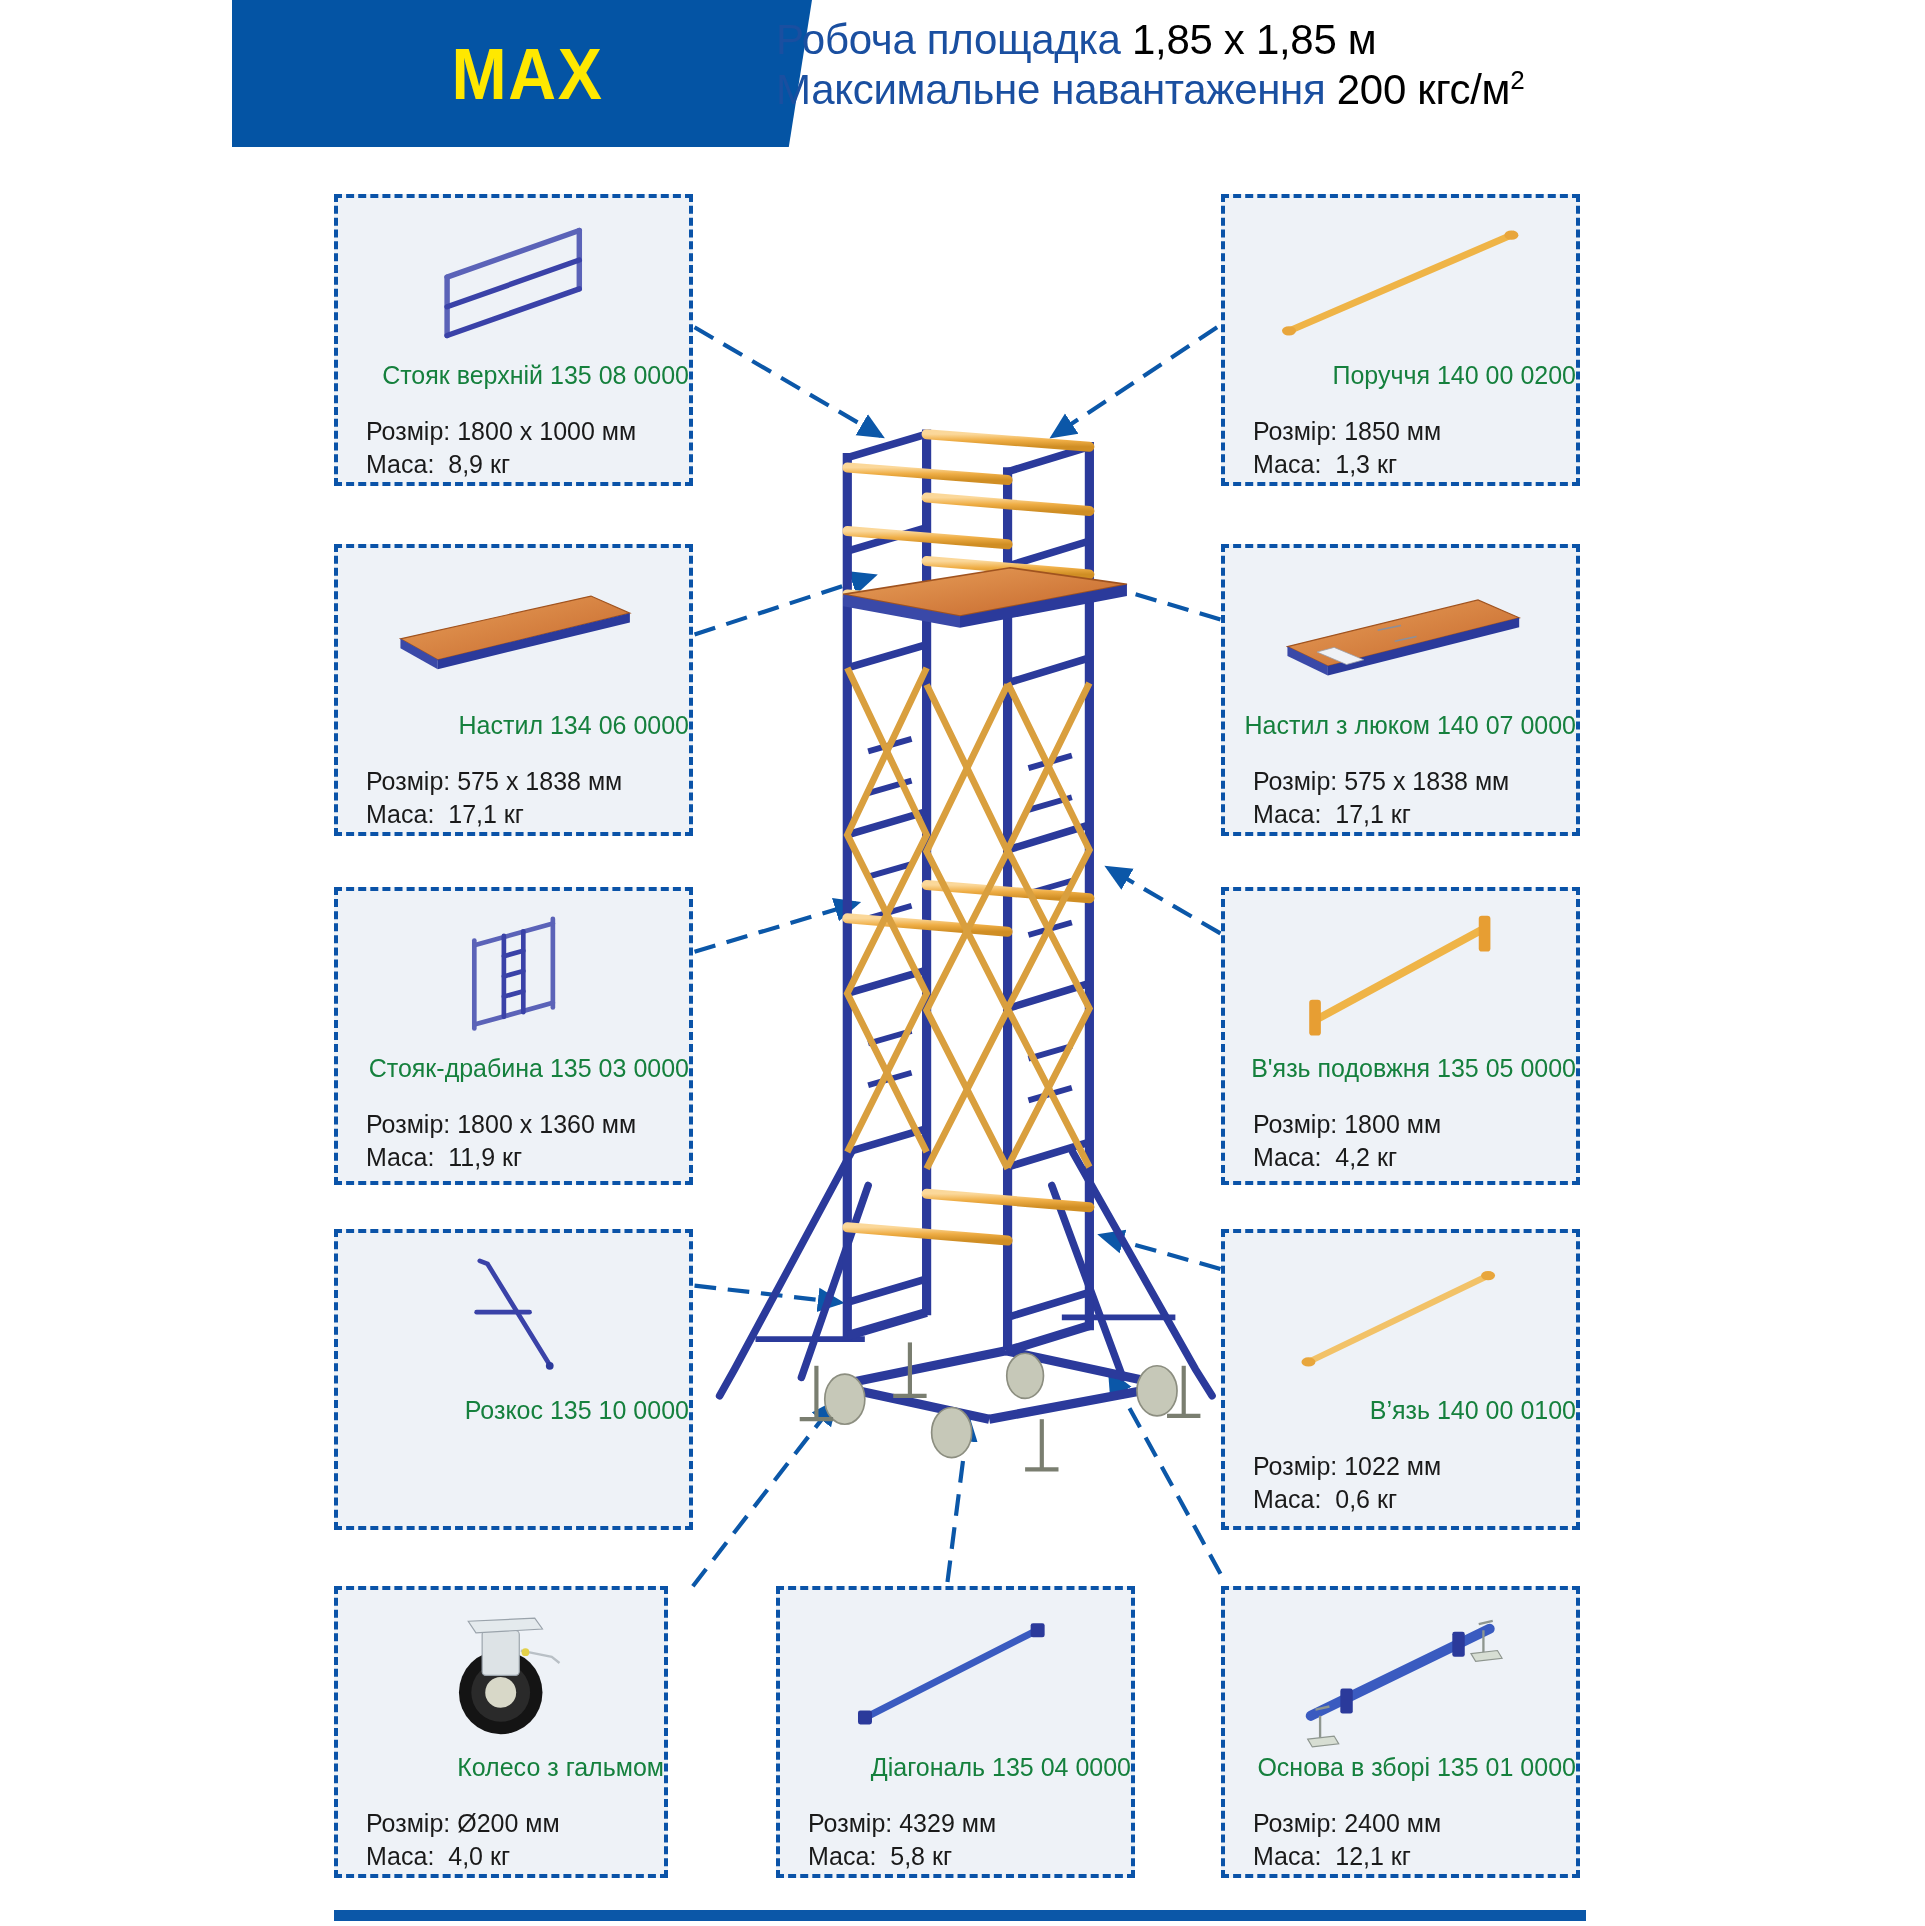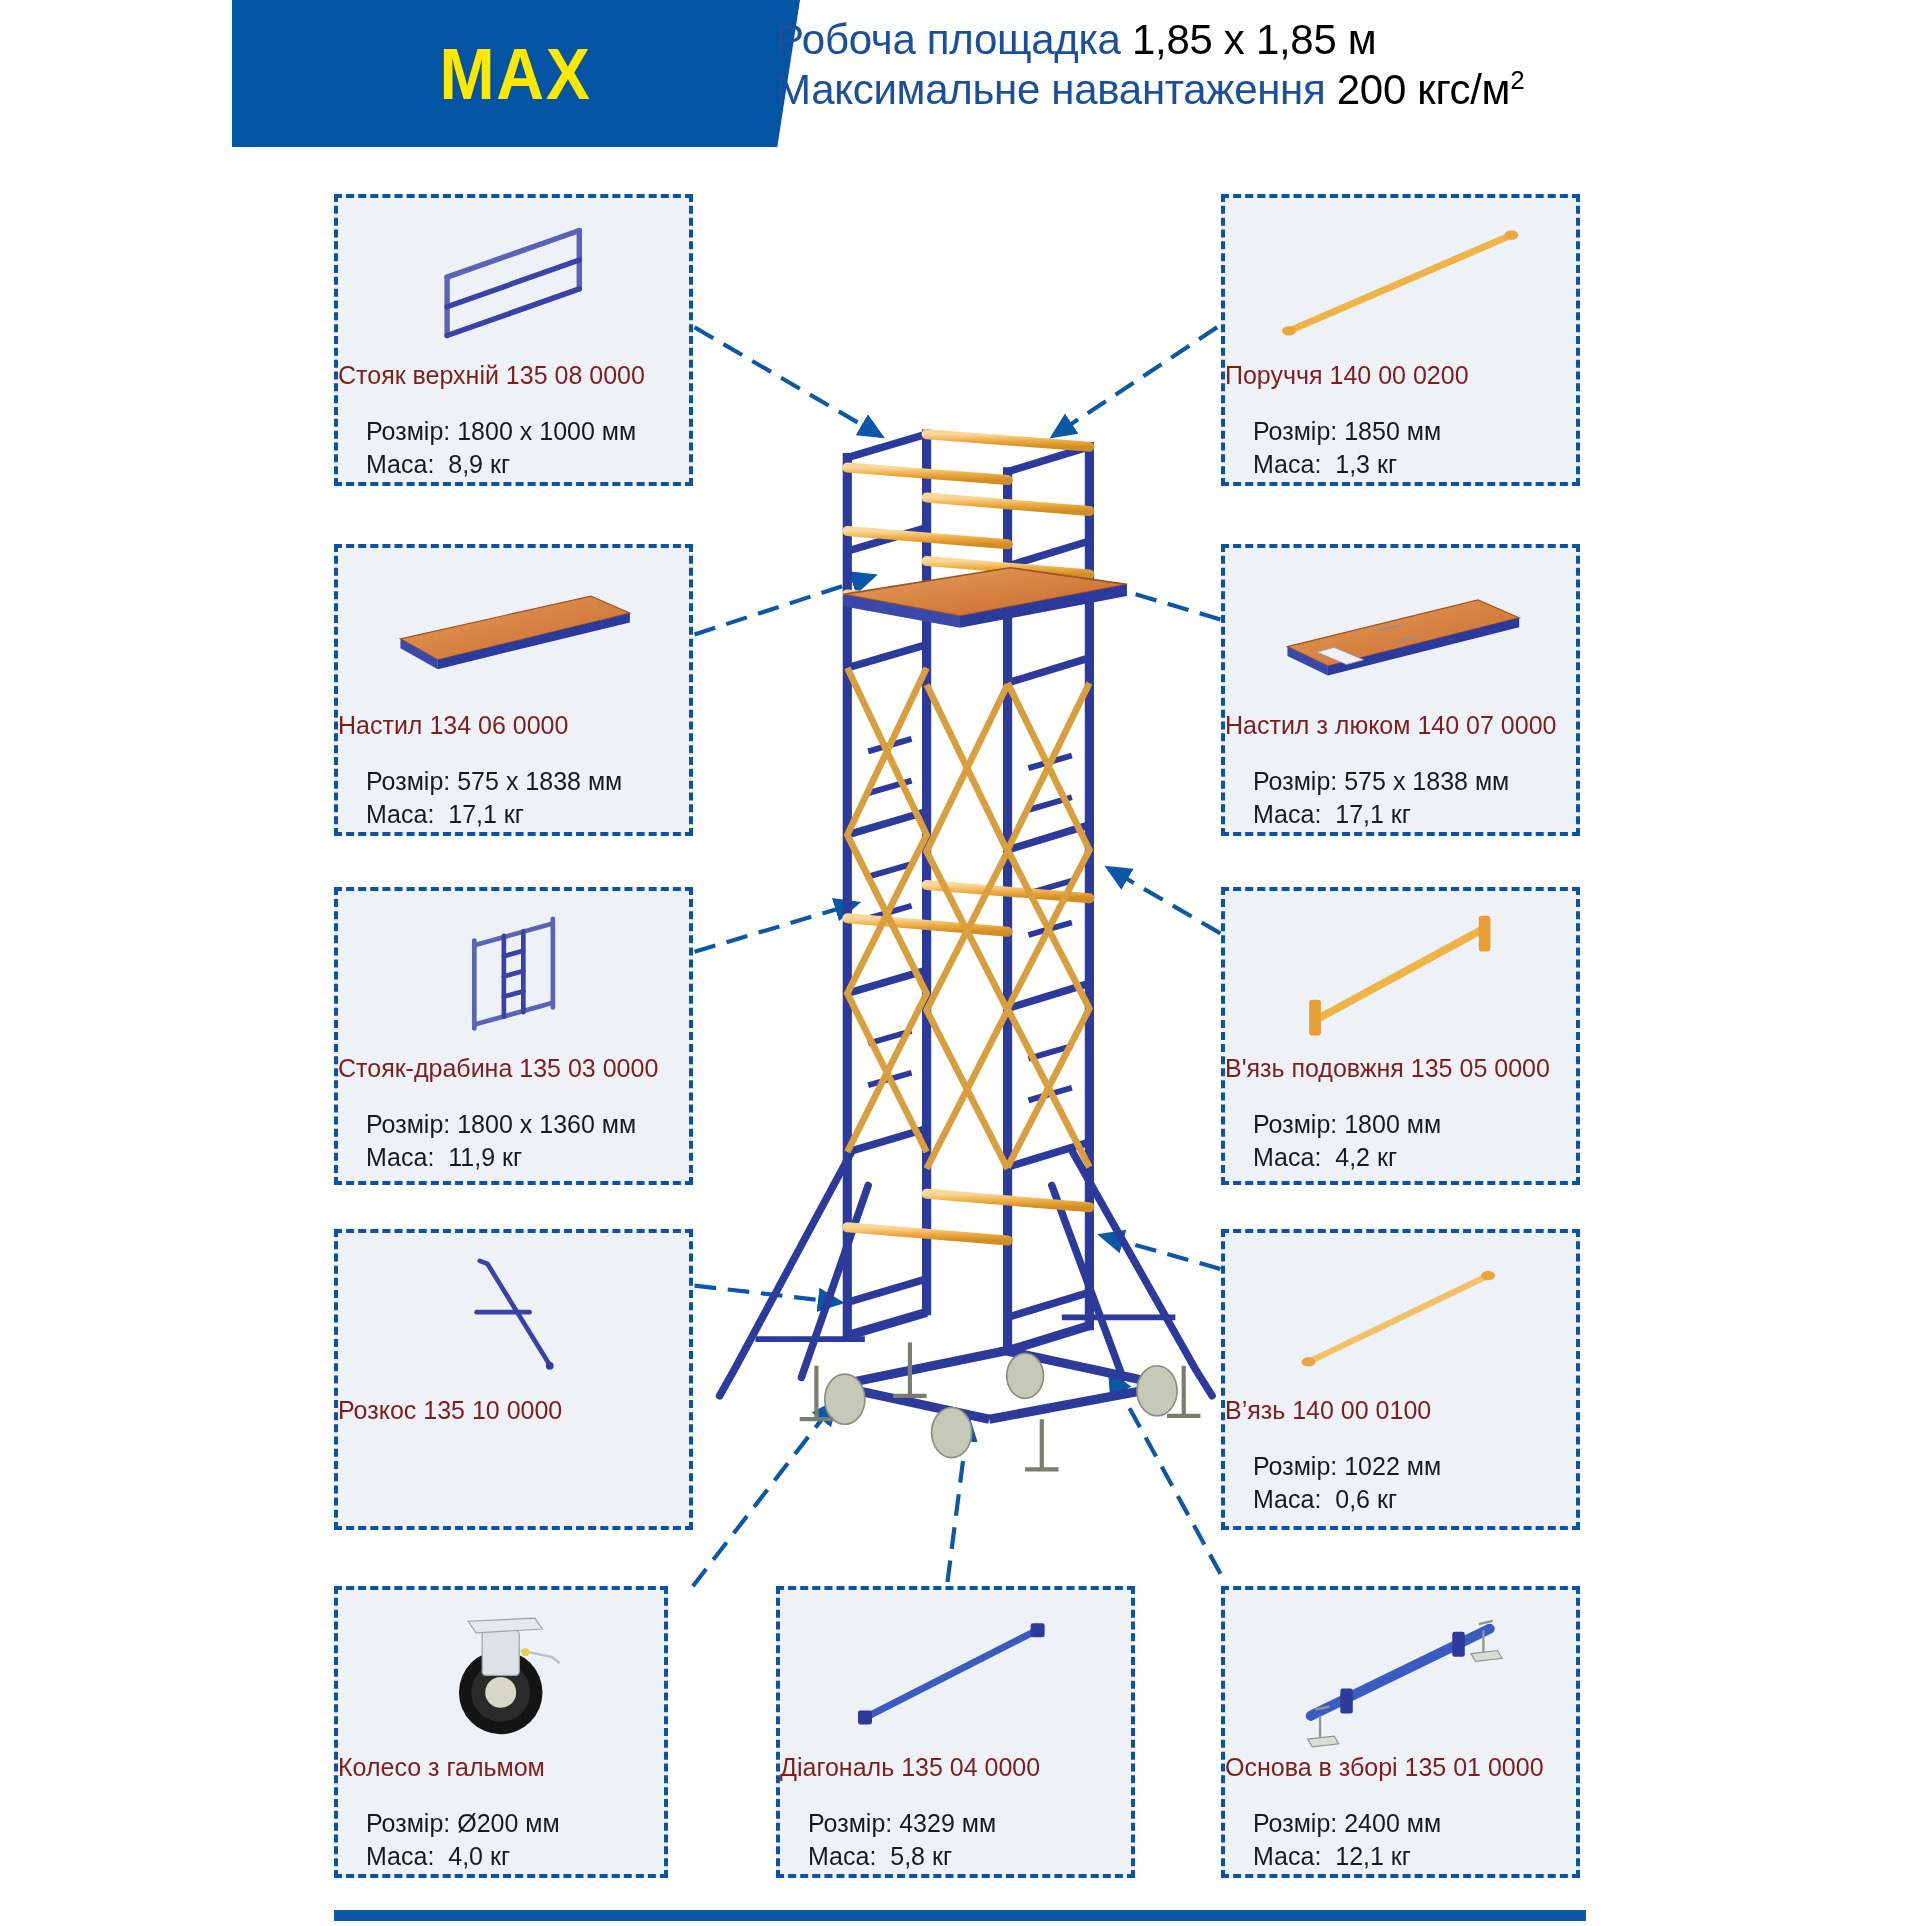--- a/index.html
+++ b/index.html
@@ -13,21 +13,21 @@
     width:1925px;height:1926px;
     background:#ffffff;
     overflow:hidden;
   }
 
   
   .header-banner{
     position:absolute;left:232px;top:0;width:568px;height:147px;
     background:#0454A4;
     clip-path:polygon(0 0, 100% 0, 96% 100%, 0 100%);
-    display:flex;align-items:center;justify-content:center;
+    display:flex;align-items:center;justify-content:center;padding-left:12px;
   }
   .header-banner .max-word{
     color:#FFE800;
     font-size:72px;
     font-weight:bold;
     letter-spacing:1.7px;
     font-family:"Liberation Sans","DejaVu Sans",sans-serif;
     transform:scaleX(.92);
   }
   .header-text{
@@ -49,23 +49,23 @@
     background:#EEF2F7;
     border:4.2px dashed #0A53A8;
     box-sizing:border-box;
   }
   .card .thumb{
     position:relative;
     height:146px;
     margin:11.7px 8.3px 0 8.3px;
   }
   .card .title{
-    color:#7f1d1d;
+    color:#15803d;
     font-size:25px;
-    text-align:left;
+    text-align:right;
     margin-top:5px;
     white-space:nowrap;
   }
   .card .specs{
     margin:25px 0 0 28px;
     color:#1A1A1A;
     font-size:25px;
     line-height:1.32;
   }
   .card .specs .row{display:block;white-space:nowrap;}

